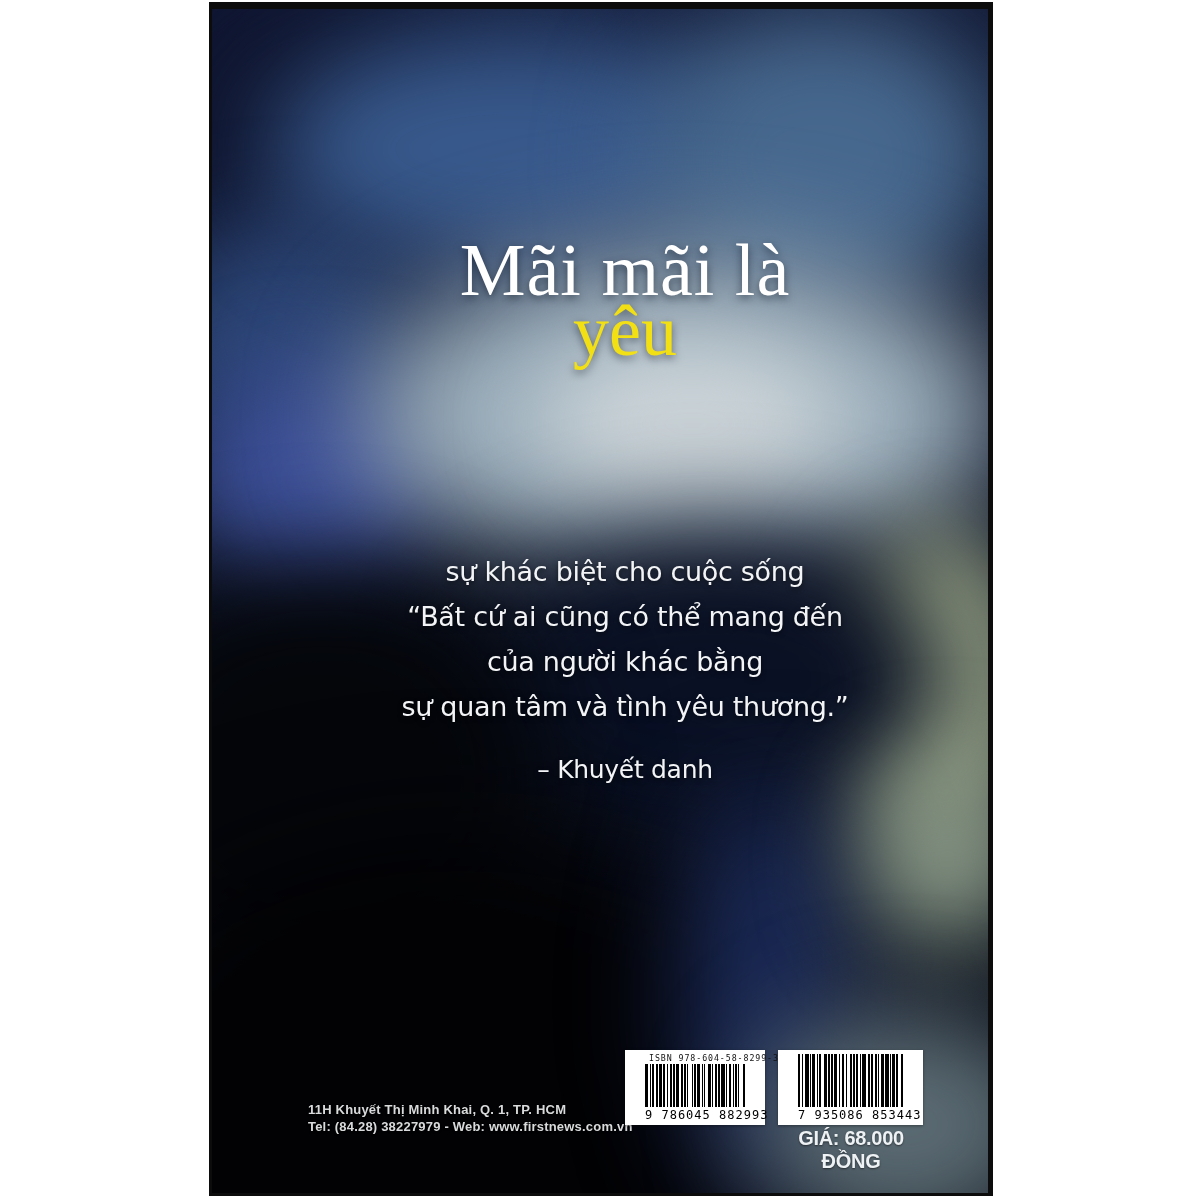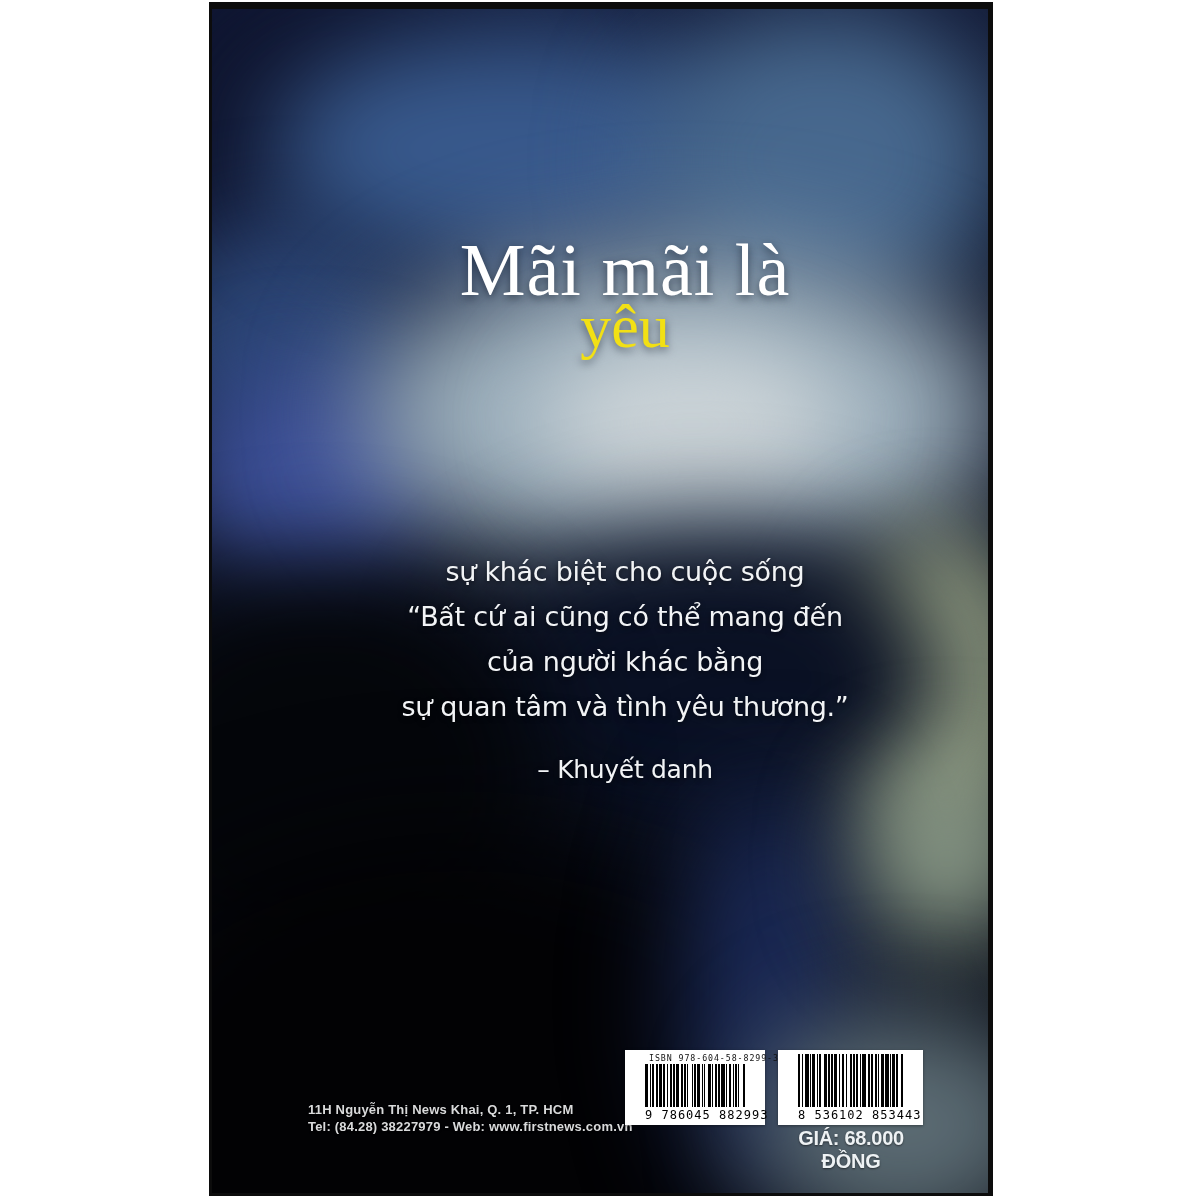--- a/index.html
+++ b/index.html
@@ -24,21 +24,21 @@
   .b-black    {left:-150px; top:820px;  width:800px;height:560px;background:#020204;filter:blur(60px);}
   .b-navyband {left:470px;  top:780px;  width:180px;height:420px;background:#1b2a58;filter:blur(55px);}
   .b-sage2    {left:650px;  top:760px;  width:170px;height:180px;background:#8a9a88;filter:blur(50px);}
   .b-grayteal {left:540px;  top:1000px; width:300px;height:230px;background:#5b6b73;filter:blur(50px);}
 
   
   .title{position:absolute;left:413px;top:224px;transform:translateX(-50%);width:700px;
          text-align:center;font-family:"Liberation Serif",serif;line-height:1;
          text-shadow:0 3px 9px rgba(10,16,30,.55);}
   .title-l1{font-size:74px;color:#ffffff;letter-spacing:1px;}
-  .title-l2{font-size:62px;color:#f2e014;margin-top:-12px;}
+  .title-l2{font-size:72px;color:#f2e014;margin-top:-12px;}
   .title-l3{font-size:86px;color:#f2e014;margin-top:-24px;}
 
   
   .quote{position:absolute;left:413px;top:540px;transform:translateX(-50%);width:640px;
          text-align:center;color:#f2f4f6;font-family:"DejaVu Sans",sans-serif;
          font-size:27px;line-height:45px;letter-spacing:-0.3px;
          text-shadow:0 2px 5px rgba(0,0,0,.55);}
   .quote-attr{margin-top:18px;font-size:25px;}
 
   
@@ -109,21 +109,21 @@
     <div class="quote">
       <div>sự khác biệt cho cuộc sống</div>
       <div>“Bất cứ ai cũng có thể mang đến</div>
       <div>của người khác bằng</div>
       <div>sự quan tâm và tình yêu thương.”</div>
       <div class="quote-attr">– Khuyết danh</div>
     </div>
 
 
     <div class="pub-address">
-      <div>11H Nguyễn Thị News Khai, Q. 1, TP. HCM</div>
+      <div>11H Khuyết Thị Minh Khai, Q. 1, TP. HCM</div>
       <div>Tel: (84.28) 38227979 - Web: www.firstnews.com.vn</div>
     </div>
 
     <div class="bc bc1">
       <div class="bc-label">ISBN 978-604-58-8299-3</div>
       <div class="bars" id="barsA">
           <div style="flex: 3 0 0px; background: rgb(0, 0, 0);"></div>
           <div style="flex: 1 0 0px; background: rgb(255, 255, 255);"></div>
           <div style="flex: 1 0 0px; background: rgb(0, 0, 0);"></div>
           <div style="flex: 1 0 0px; background: rgb(255, 255, 255);"></div>
@@ -237,21 +237,21 @@
           <div style="flex: 3 0 0px; background: rgb(0, 0, 0);"></div>
           <div style="flex: 1 0 0px; background: rgb(255, 255, 255);"></div>
           <div style="flex: 1 0 0px; background: rgb(0, 0, 0);"></div>
           <div style="flex: 1 0 0px; background: rgb(255, 255, 255);"></div>
           <div style="flex: 2 0 0px; background: rgb(0, 0, 0);"></div>
           <div style="flex: 1 0 0px; background: rgb(255, 255, 255);"></div>
           <div style="flex: 2 0 0px; background: rgb(0, 0, 0);"></div>
           <div style="flex: 2 0 0px; background: rgb(255, 255, 255);"></div>
           <div style="flex: 2 0 0px; background: rgb(0, 0, 0);"></div>
         </div>
-      <div class="bc-digits">8 536102 853443</div>
+      <div class="bc-digits">7 935086 853443</div>
     </div>
 
     <div class="price">
       <span>GIÁ:</span>
       <b>68.000</b>
       <span>ĐỒNG</span>
     </div>
 
   </div>
 </div>

